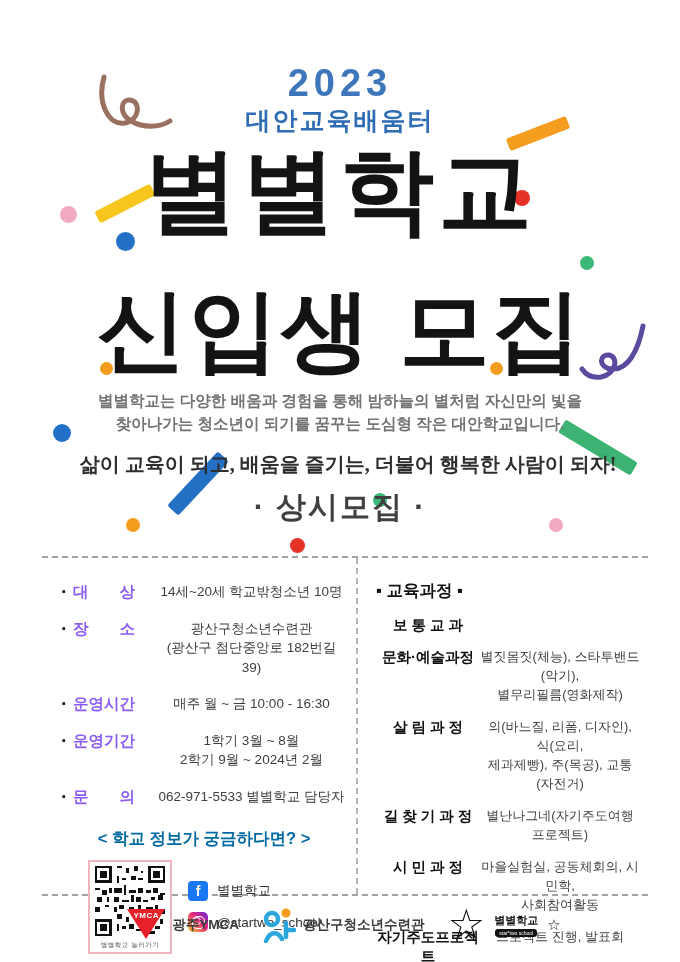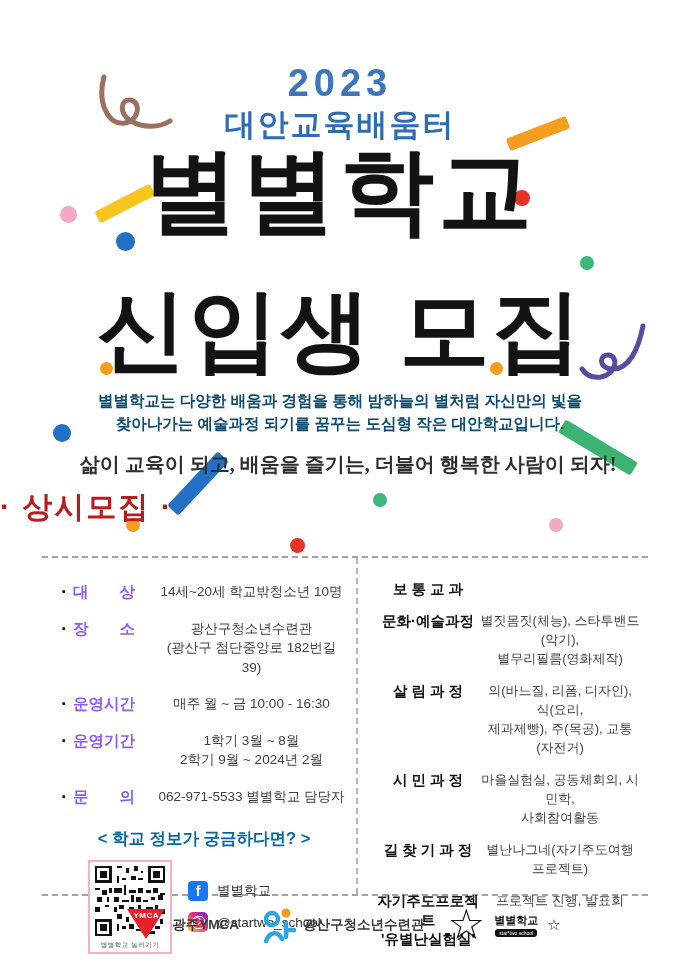--- a/index.html
+++ b/index.html
@@ -6,32 +6,32 @@
   html,body { background:#ffffff; }
   .poster {
     position:relative; width:680px; height:962px; margin:0 auto;
     background:#ffffff; overflow:hidden;
     font-family:"Liberation Sans", sans-serif; color:#1a1a1a;
   }
   
   .year   { position:absolute; top:62px;  left:0; width:100%; text-align:center;
             font-size:38px; font-weight:700; color:#3d76ba; letter-spacing:5px; }
   .subtitle{ position:absolute; top:104px; left:0; width:100%; text-align:center;
-            font-size:31px; font-weight:900; color:#2e6cb4; letter-spacing:2px; }
+            font-size:25px; font-weight:900; color:#2e6cb4; letter-spacing:2px; }
   .title1 { position:absolute; top:142px; left:0; width:100%; text-align:center;
             font-size:94px; font-weight:900; color:#131313; letter-spacing:4px; line-height:1.05; }
   .title2 { position:absolute; top:243px; left:0; width:100%; text-align:center;
             font-size:90px; font-weight:900; color:#131313; letter-spacing:2px; line-height:1.05;margin-top:40px; }
   
   .desc   { position:absolute; top:389px; left:0; width:100%; text-align:center;
-            font-size:15.5px; font-weight:700; color:#0c4a6e; line-height:1.5; }
+            font-size:15.5px; font-weight:700; color:#737373; line-height:1.5; }
   .slogan { position:absolute; top:451px; left:8px; width:100%; text-align:center;
             font-size:20px; font-weight:700; color:#2e2e2e;font-family:Liberation Serif, serif; }
-  .badge  { position:absolute; top:487px; left:0; width:100%; 
-            font-size:30px; font-weight:900; color:#b91c1c; letter-spacing:2px; }
+  .badge  { position:absolute; top:487px; left:0; width:100%; text-align:center;
+            font-size:30px; font-weight:900; color:#404040; letter-spacing:2px; }
   
   .dot { position:absolute; border-radius:50%; }
   .bar { position:absolute; height:13px; border-radius:2.5px; }
   .bar-yellow { left:94px;  top:197px; width:62px; background:#f8c51c; transform:rotate(-27deg); }
   .bar-orange { left:506px; top:127px; width:64px; background:#f49d1e; transform:rotate(-21deg); }
   .bar-blue   { left:161px; top:476px; width:74px; height:15px; background:#2470c5; transform:rotate(-47deg); }
   .bar-green  { left:556px; top:440px; width:84px; height:15px; background:#3cb273; transform:rotate(31deg); }
   .squiggle { position:absolute; }
   
   .info-box { position:absolute; left:42px; top:556px; width:606px; height:340px;
@@ -109,21 +109,21 @@
   <div class="dot" style="left:290px; top:538px; width:15px; height:15px; background:#e5332a;"></div>
   <div class="dot" style="left:549px; top:518px; width:14px; height:14px; background:#f2a9c4;"></div>
 
   <div class="year">2023</div>
   <div class="subtitle">대안교육배움터</div>
   <div class="title1">별별학교</div>
   <div class="title2">신입생 모집</div>
 
   <div class="desc">
     <div>별별학교는 다양한 배움과 경험을 통해 밤하늘의 별처럼 자신만의 빛을</div>
-    <div>찾아나가는 예술과정 되기를 꿈꾸는 도심형 작은 대안학교입니다.</div>
+    <div>찾아나가는 청소년이 되기를 꿈꾸는 도심형 작은 대안학교입니다.</div>
   </div>
   <div class="slogan">삶이 교육이 되고, 배움을 즐기는, 더불어 행복한 사람이 되자!</div>
   <div class="badge">· 상시모집 ·</div>
 
   <div class="info-box">
 
     <div class="col-left">
       <div class="irow">
         <span class="bullet">▪</span>
         <span class="ilabel">대　　상</span>
@@ -227,41 +227,42 @@
           </div>
           <div class="sns-row">
             <div class="ig-icon"></div>
             <span class="sns-label">@startwo_school</span>
           </div>
         </div>
       </div>
     </div>
 
     <div class="col-right">
+      <div class="cur-header">▪ 교육과정 ▪</div>
       <div class="crow">
         <span class="clabel ml">보 통 교 과</span>
       </div>
       <div class="crow">
         <span class="clabel ml">문화·예술과정</span>
         <span class="cval ml">별짓몸짓(체능), 스타투밴드(악기),
 별무리필름(영화제작)</span>
       </div>
       <div class="crow">
         <span class="clabel ml">살 림 과 정</span>
         <span class="cval ml">의(바느질, 리폼, 디자인), 식(요리,
 제과제빵), 주(목공), 교통(자전거)</span>
       </div>
       <div class="crow">
+        <span class="clabel ml">길 찾 기 과 정</span>
+        <span class="cval ml">별난나그네(자기주도여행프로젝트)</span>
+      </div>
+      <div class="crow">
         <span class="clabel ml">시 민 과 정</span>
         <span class="cval ml">마을실험실, 공동체회의, 시민학,
 사회참여활동</span>
-      </div>
-      <div class="crow">
-        <span class="clabel ml">길 찾 기 과 정</span>
-        <span class="cval ml">별난나그네(자기주도여행프로젝트)</span>
       </div>
       <div class="crow">
         <span class="clabel ml">자기주도프로젝트
 '유별난실험실'</span>
         <span class="cval ml">프로젝트 진행, 발표회</span>
       </div>
 
     </div>
   </div>
 

